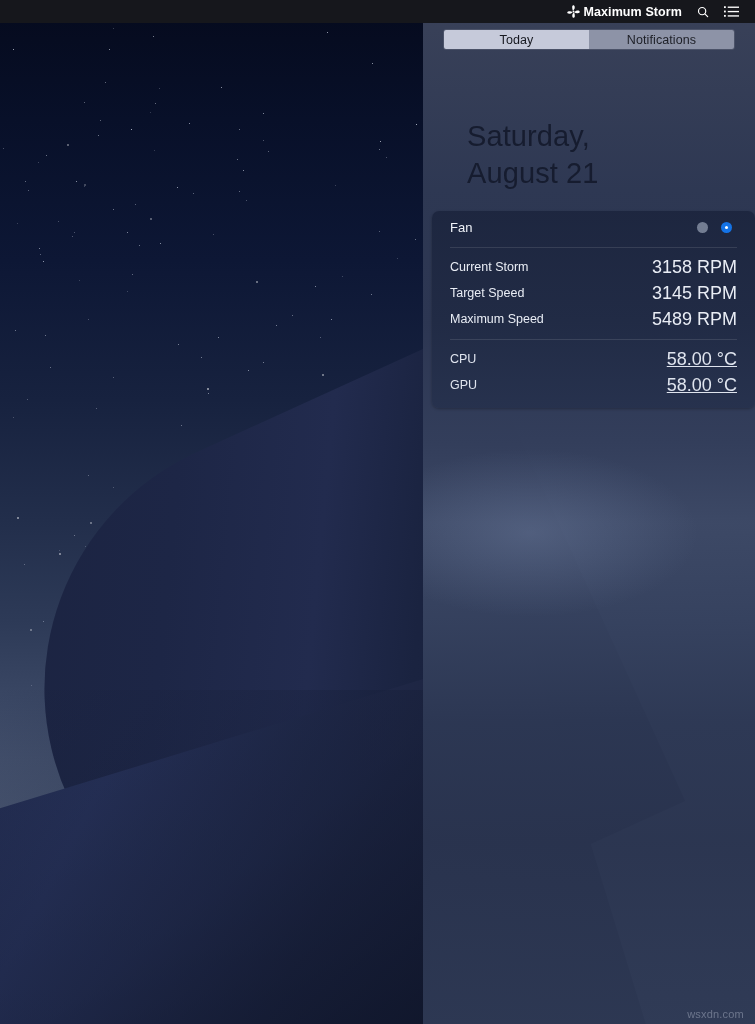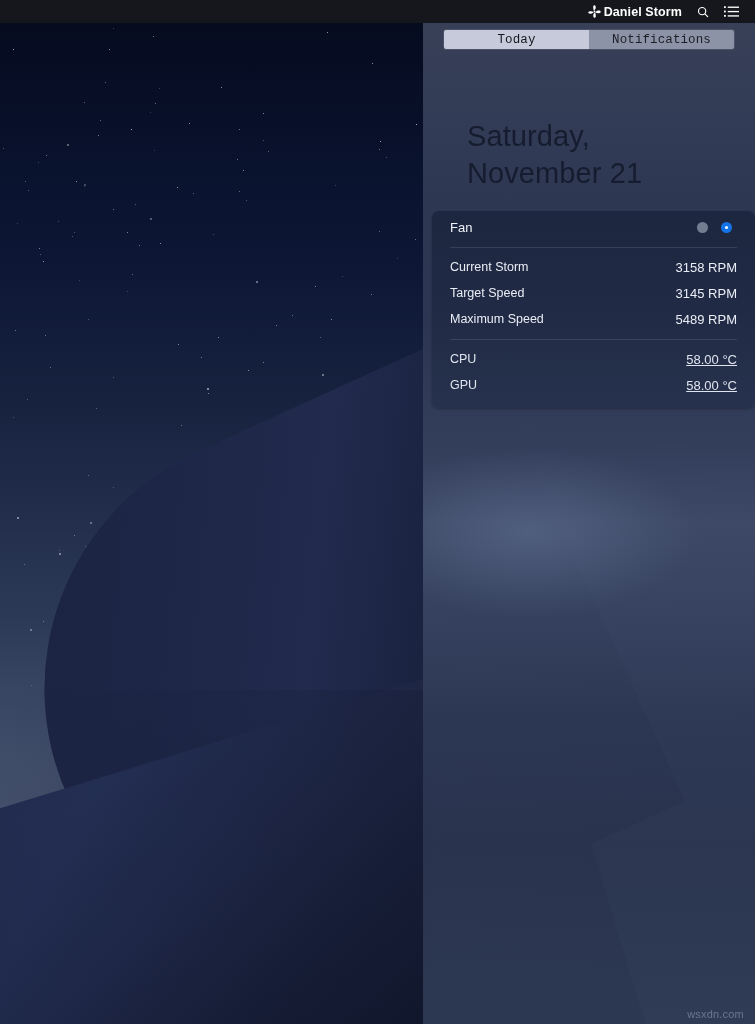--- a/index.html
+++ b/index.html
@@ -158,21 +158,20 @@
     justify-content: center;
     z-index: 2;
   }
   #segmented {
     display: flex;
     width: 292px;
     height: 21px;
     border-radius: 3px;
     overflow: hidden;
     border: 1px solid rgba(255,255,255,0.10);
-    font-family: Liberation Mono, monospace;
   }
   .seg {
     flex: 1;
     display: flex;
     align-items: center;
     justify-content: center;
     font-size: 12.5px;
     letter-spacing: .1px;
     color: #1d1f26;
     background: #8d93a7;
@@ -255,21 +254,21 @@
   }
   .sep.second { margin: 7px 0 6px 0; }
 
   .stat {
     display: flex;
     align-items: center;
     justify-content: space-between;
     height: 26px;
   }
   .stat .k { font-size: 12.5px; color: #e9edf5; }
-  .stat .v { font-size: 13px; color: #e9edf5; }
+  .stat .v { font-size: 18px; color: #e9edf5; }
   .stat.temp .k { color: #dfe4ee; }
   .stat.temp .v { color: #dfe4ee; text-decoration: underline; }
 
   
   #watermark {
     position: absolute;
     right: 11px;
     bottom: 4px;
     font-size: 11px;
     color: rgba(190,198,214,0.42);
@@ -456,21 +455,21 @@
         <g fill="#ffffff">
           <path d="M11.1 10.6C10.3 9.5 9.6 5.3 10 3.6c.4-1.6 2.2-2 3.2-1 .9.9 1 3.4.4 5-.4 1.2-1.6 2.4-2.5 3z"></path>
           <path d="M13.4 13.4c1.1.8 5.3 1.5 7 1.1 1.6-.4 2-2.2 1-3.2-.9-.9-3.4-1-5-.4-1.2.4-2.4 1.6-3 2.5z"></path>
           <path d="M10.6 12.9c-1.1-.8-5.3-1.5-7-1.1-1.6.4-2 2.2-1 3.2.9.9 3.4 1 5 .4 1.2-.4 2.4-1.6 3-2.5z"></path>
           <path d="M12.9 13.4c.8 1.1 1.5 5.3 1.1 7-.4 1.6-2.2 2-3.2 1-.9-.9-1-3.4-.4-5 .4-1.2 1.6-2.4 2.5-3z"></path>
           <circle cx="12" cy="12" r="1.5"></circle>
         </g>
       </svg>
     </div>
 
-    <div class="mb-item name">Daniel Storm</div>
+    <div class="mb-item name">Maximum Storm</div>
 
     <div class="mb-item">
       <svg width="14" height="14" viewBox="0 0 24 24" fill="none" stroke="#ffffff" stroke-width="2">
         <circle cx="10.5" cy="10.5" r="6.2"></circle>
         <line x1="15.2" y1="15.2" x2="20" y2="20" stroke-linecap="round"></line>
       </svg>
     </div>
 
     <div class="mb-item">
       <svg width="15" height="13" viewBox="0 0 20 16">
@@ -490,21 +489,21 @@
 
     <div id="tabbar">
       <div id="segmented">
         <div class="seg active">Today</div>
         <div class="seg">Notifications</div>
       </div>
     </div>
 
     <div id="date">
       <div>Saturday,</div>
-      <div>November 21</div>
+      <div>August 21</div>
     </div>
 
     <div id="widget">
 
 
       <div class="w-body">
 
         <div class="fan-row">
           <span class="lbl">Fan</span>
           <span class="dots">

